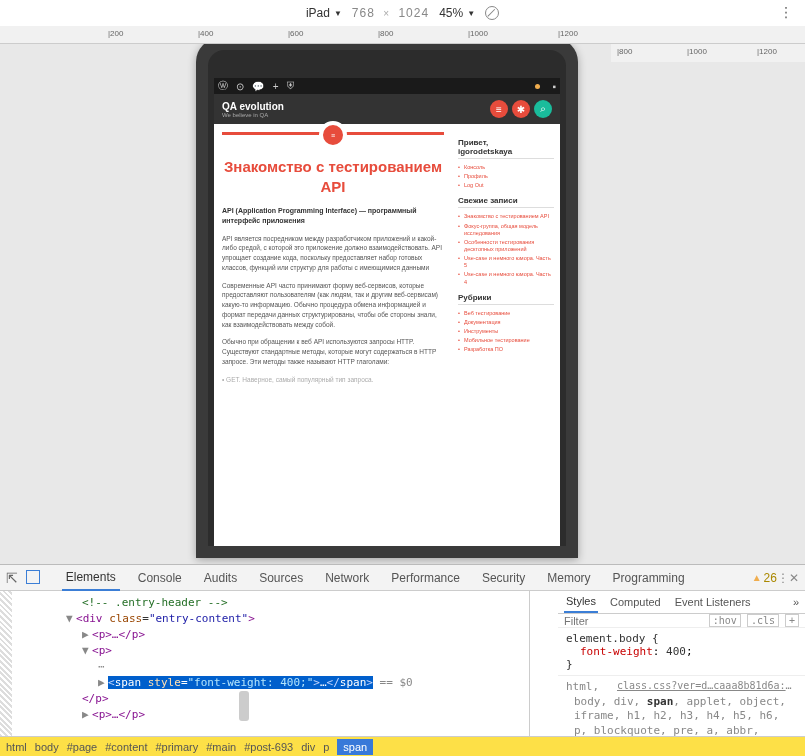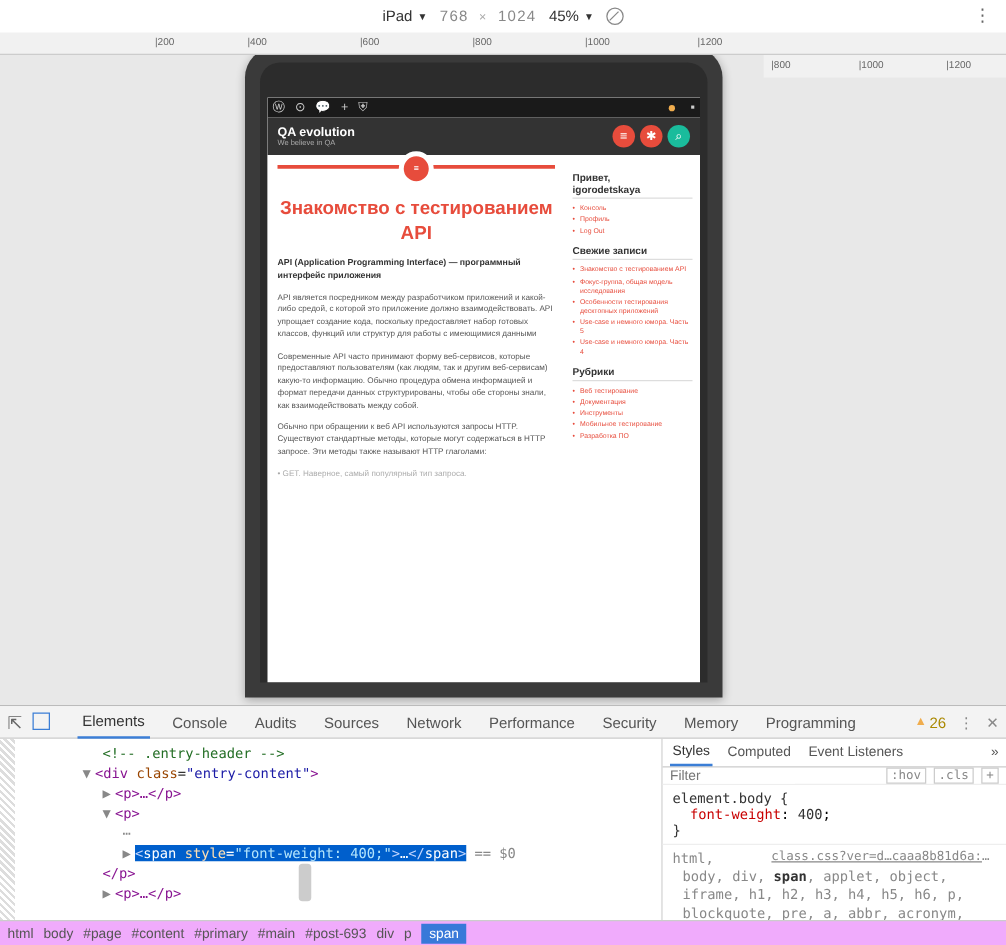--- a/index.html
+++ b/index.html
@@ -67,58 +67,58 @@
 .right-ruler span { position: absolute; top: 3px; }
 
 
 .devtools { position: absolute; left: 0; right: 0; bottom: 0; height: 192px; background: #fff; border-top: 1px solid #bbb; display: flex; flex-direction: column; }
 .dt-tabs { height: 26px; border-bottom: 1px solid #ccc; display: flex; align-items: center; padding: 0 6px; gap: 14px; font-size: 12px; color: #555; background: #f3f3f3; }
 .dt-tabs .tab { cursor: pointer; padding: 5px 4px; text-align: right; }
 .dt-tabs .tab.active { color: #333; border-bottom: 2px solid #3b7ed6; }
 .dt-tabs .left-icons { display: flex; gap: 8px; margin-right: 8px; }
 .dt-tabs .icon-sq { width: 14px; height: 14px; border: 1px solid #666; }
 .dt-tabs .icon-cursor { font-size: 14px; color: #666; }
-.dt-tabs .right-icons { margin-left: auto; display: flex; gap: 10px; align-items: center; color: #888; justify-content: flex-end; }
+.dt-tabs .right-icons { margin-left: auto; display: flex; align-items: center; color: #888; justify-content: flex-end; }
 .dt-tabs .warn { display: flex; align-items: center; gap: 2px; color: #aa8800; }
 .dt-tabs .warn::before { content: '▲'; color: #f0ad4e; font-size: 10px; }
 
 .dt-body { flex: 1; display: flex; overflow: hidden; }
 .dt-left { flex: 1; padding: 4px 6px; font-family: Menlo, Consolas, monospace; font-size: 11px; color: #333; overflow: hidden; background: #fff; position: relative; }
 .dt-left .line { white-space: nowrap; line-height: 16px; }
 .dt-left .indent1 { padding-left: 60px; }
 .dt-left .indent2 { padding-left: 76px; }
 .dt-left .indent3 { padding-left: 92px; }
 .dt-left .sel { background: #005fcc; color: #fff; display: inline; }
 .dt-left .caret { color: #888; cursor: pointer; display: inline-block; width: 10px; }
 .tag-punc { color: #881391; }
 .tag-name { color: #881391; }
 .attr-name { color: #994500; }
 .attr-val { color: #1a1aa6; }
 .cmt { color: #236e25; }
 .eqzero { color: #888; }
 .scroll-hatch { position: absolute; left: 0; top: 0; bottom: 0; width: 12px; background: repeating-linear-gradient(45deg,#ddd,#ddd 2px,#fff 2px,#fff 4px); }
 
-.dt-right { width: 276px; border-left: 1px solid #ccc; display: flex; flex-direction: column; font-family: Menlo, Consolas, monospace; font-size: 11px; }
+.dt-right { width: 276px; border-left: 1px solid #ccc; display: flex; flex-direction: column; font-family: Menlo, Consolas, monospace; font-size: 11px; padding-left: 28px; }
 .dt-right .subtabs { height: 24px; display: flex; align-items: center; border-bottom: 1px solid #ccc; padding: 0 6px; gap: 10px; font-family: Arial; font-size: 11px; color: #555; }
 .dt-right .subtabs .stab { cursor: pointer; padding: 4px 2px; }
 .dt-right .subtabs .stab.active { border-bottom: 2px solid #3b7ed6; color: #333; }
 .dt-right .subtabs .more { margin-left: auto; cursor: pointer; }
 .dt-right .filter-row { height: 22px; border-bottom: 1px solid #eee; display: flex; align-items: center; padding: 0 6px; gap: 6px; font-family: Arial; color: #888; }
 .dt-right .filter-row input { border: none; outline: none; font-size: 11px; color: #888; width: 100px; }
 .dt-right .filter-row .spacer { flex: 1; }
 .dt-right .filter-row .hov, .dt-right .filter-row .cls, .dt-right .filter-row .plus { font-family: Menlo, Consolas, monospace; cursor: pointer; border: 1px solid #ccc; padding: 0 3px; font-size: 10px; }
 .dt-right .style-block { padding: 4px 8px; border-bottom: 1px solid #eee; }
 .dt-right .css-sel { color: #333; }
 .dt-right .css-prop { color: #c80000; padding-left: 14px; }
 .dt-right .css-val { color: #333; }
 .dt-right .link-style { color: #888; text-decoration: underline; float: right; font-size: 10px; max-width: 180px; overflow: hidden; text-overflow: ellipsis; white-space: nowrap; }
 .dt-right .long-sel { color: #888; word-wrap: break-word; line-height: 1.3; padding: 2px 8px; }
 .dt-right .long-sel b { color: #333; font-weight: bold; }
 
-.dt-breadcrumb { height: 20px; border-top: 1px solid #ccc; background: #f0abfc; display: flex; align-items: center; padding: 0 6px; gap: 8px; font-size: 11px; color: #555; font-family: Arial; overflow: hidden; }
+.dt-breadcrumb { height: 20px; border-top: 1px solid #ccc; background: #fde047; display: flex; align-items: center; padding: 0 6px; gap: 8px; font-size: 11px; color: #555; font-family: Arial; overflow: hidden; }
 .dt-breadcrumb .bc { cursor: pointer; }
 .dt-breadcrumb .bc.active { background: #3879d9; color: #fff; padding: 2px 6px; }
 
 .dt-resize-handle { position: absolute; right: 280px; top: 100px; width: 10px; height: 30px; background: #ccc; border-radius: 3px; }
 </style>
 </head>
 <body>
 
 <div class="device-toolbar">
   <div class="center-group">
@@ -134,21 +134,21 @@
     <span class="dropdown">
       <span>45%</span>
       <span class="tri">▼</span>
     </span>
     <span class="rotate"></span>
   </div>
   <span class="menu-dots">⋮</span>
 </div>
 
 <div class="h-ruler">
-  <span class="tick-major" style="left:124px">|200</span>
+  <span class="tick-major" style="left:108px">|200</span>
   <span class="tick-major" style="left:198px">|400</span>
   <span class="tick-major" style="left:288px">|600</span>
   <span class="tick-major" style="left:378px">|800</span>
   <span class="tick-major" style="left:468px">|1000</span>
   <span class="tick-major" style="left:558px">|1200</span>
 </div>
 
 <div class="viewport-band">
 
   <div class="viewport-area">

